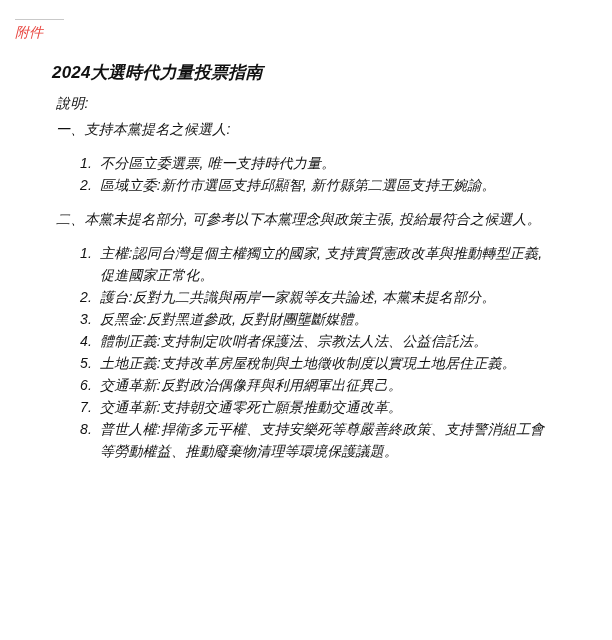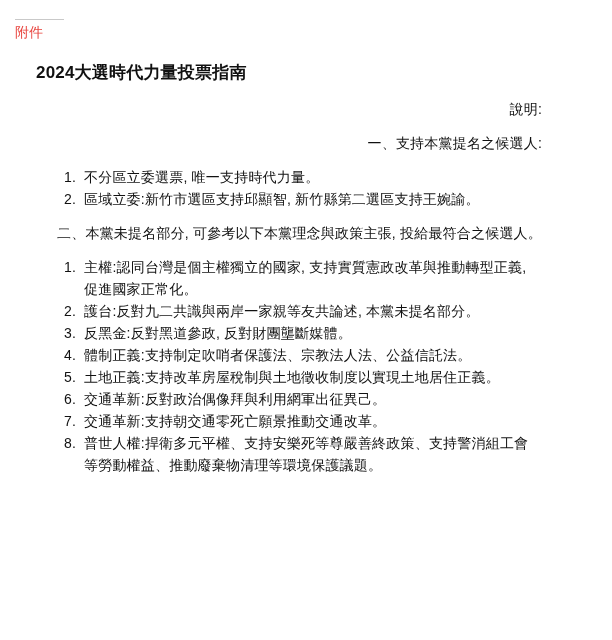--- a/index.html
+++ b/index.html
@@ -8,56 +8,56 @@
     background: #ffffff;
   }
   .page {
     position: relative;
     width: 612px;
     height: 572px;
     background: #ffffff;
     overflow: hidden;
     font-family: "Liberation Sans", sans-serif;
     color: #111111;
+    font-style: italic;
   }
   .attachment {
     position: absolute;
     left: 15px;
     top: 19px;
   }
   .attachment-divider {
     width: 49px;
     height: 1px;
     background: #c9c9c9;
     margin-bottom: 2px;
   }
   .attachment-label {
     color: #e8453f;
     font-size: 14px;
     line-height: 20px;
     display: inline-block;
   }
   .doc {
     position: absolute;
-    left: 36px;
+    left: 52px;
     top: 60px;
     width: 518px;
     font-size: 14px;
     line-height: 22px;
     letter-spacing: 0.2px;
   }
   .doc-title {
     font-size: 17px;
     font-weight: 700;
     line-height: 26px;
     margin: 0 0 6px 0;
   }
   .doc p {
-    margin: 12px;
-    text-align: right;
+    margin: 4px;
   }
   .section-heading {
     margin-top: 22px;
   }
   ol.num-list {
     list-style: none;
     margin: 12px;
     padding: 0;
     counter-reset: item;
   }

